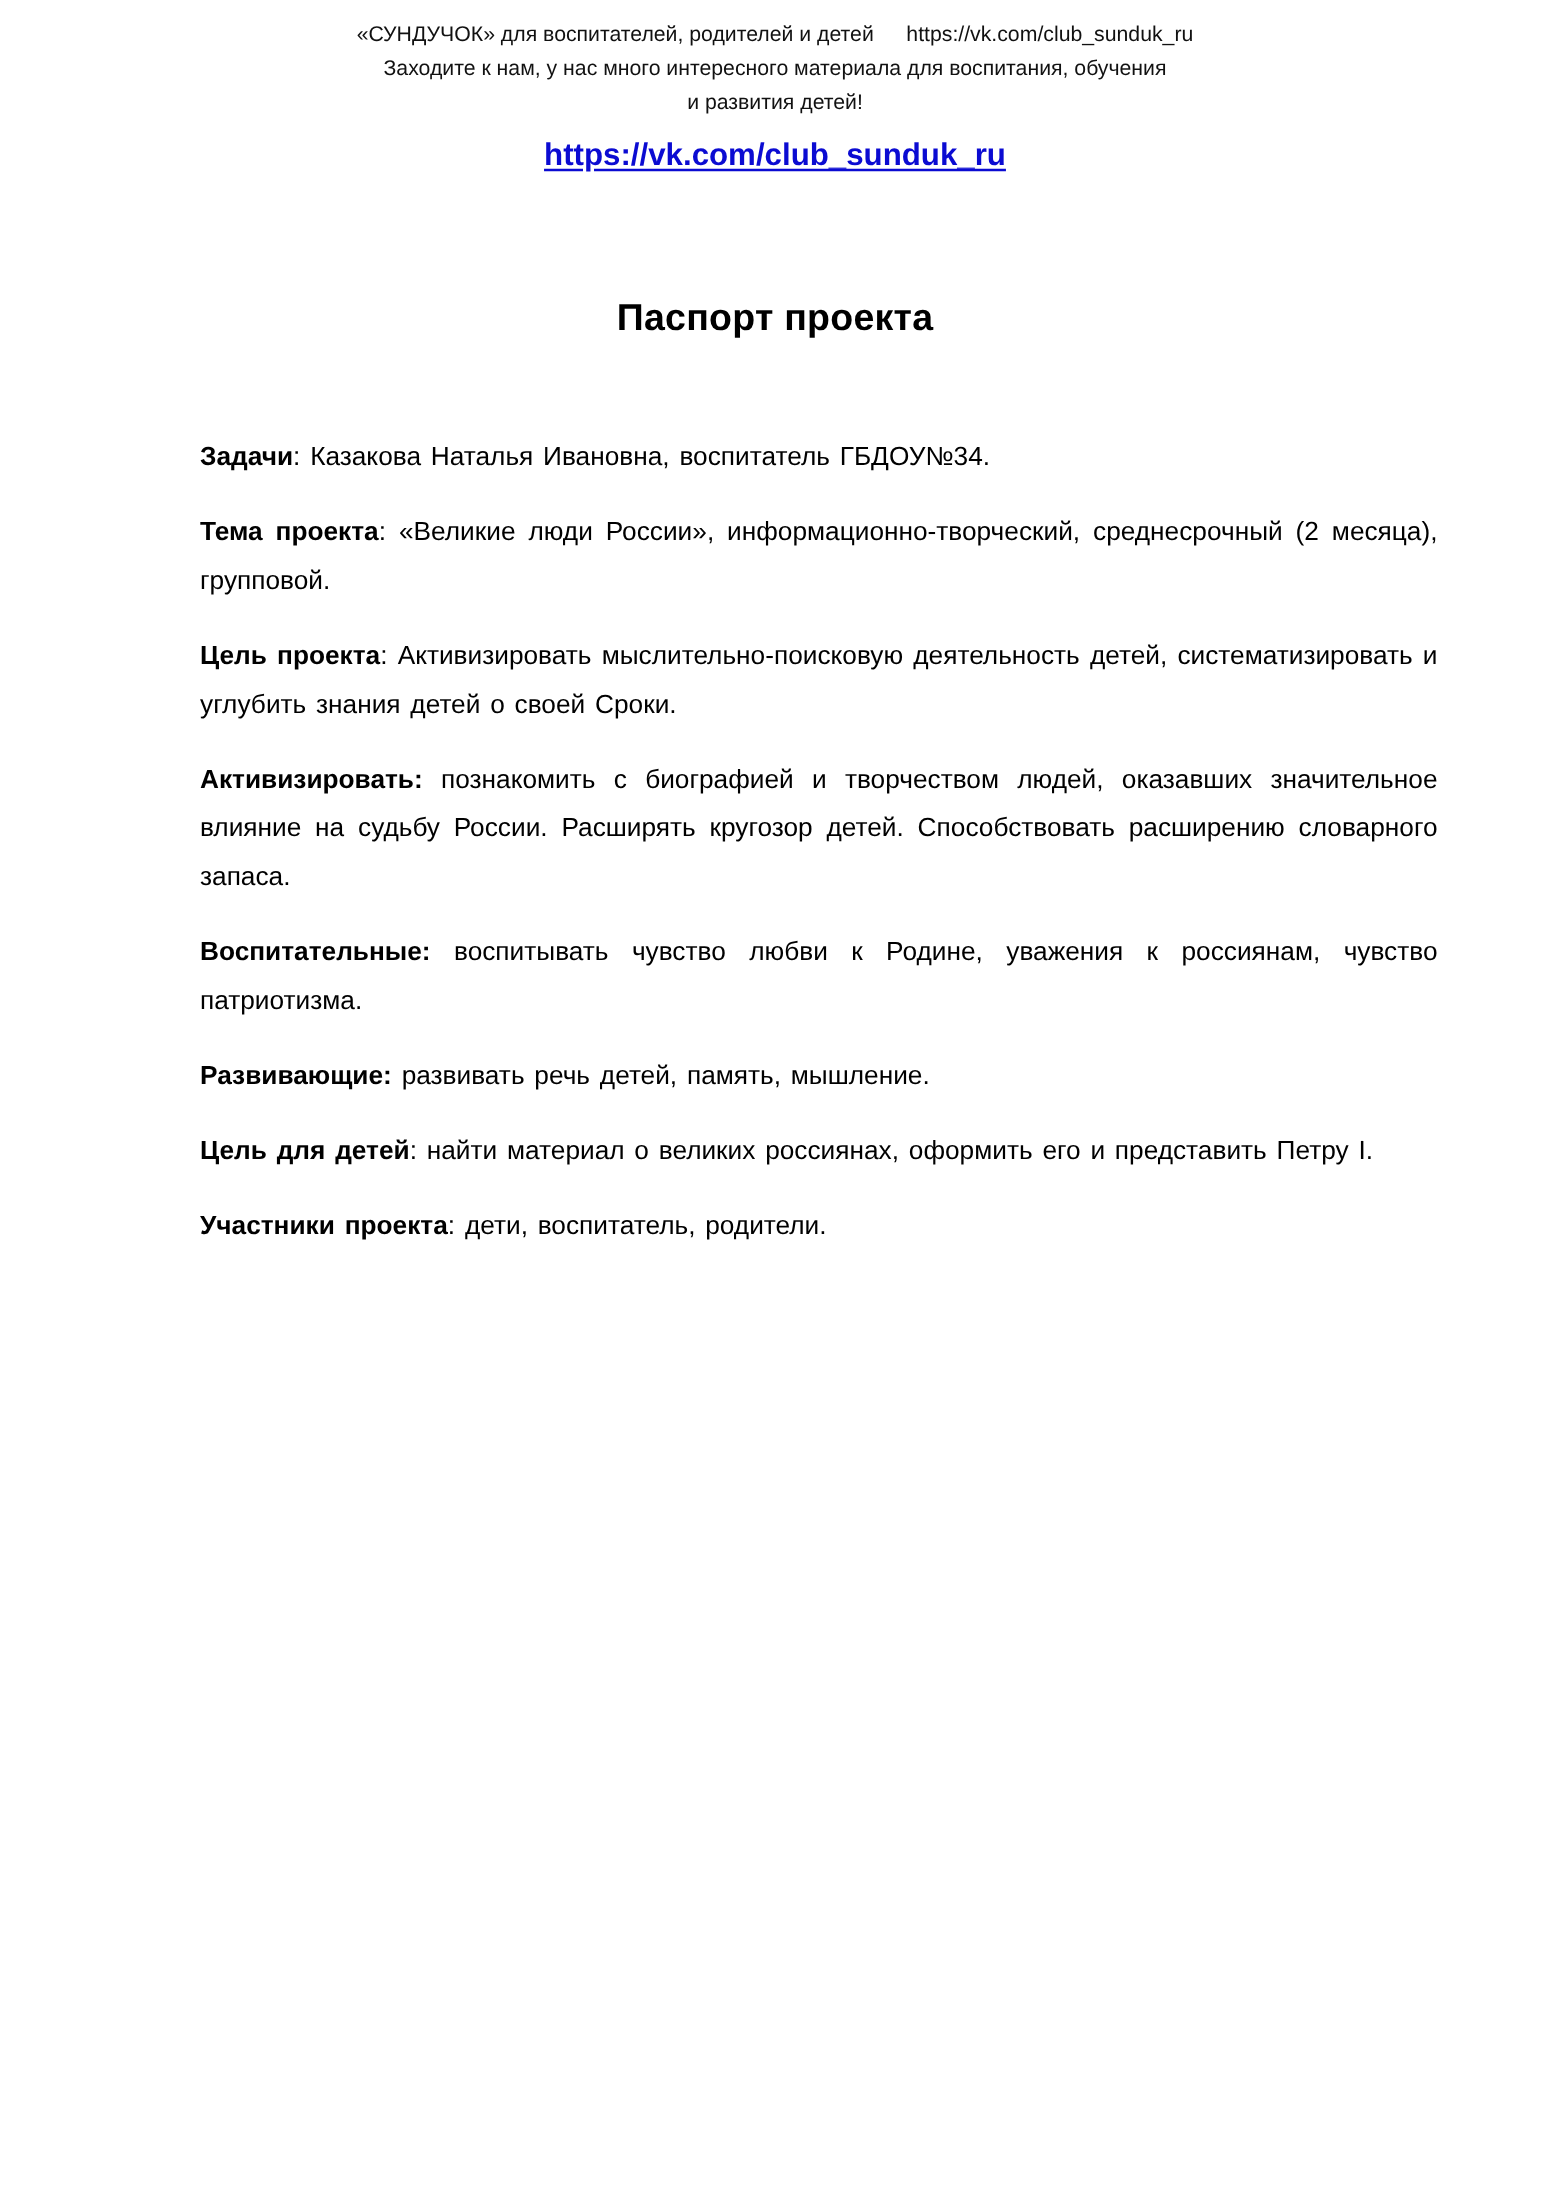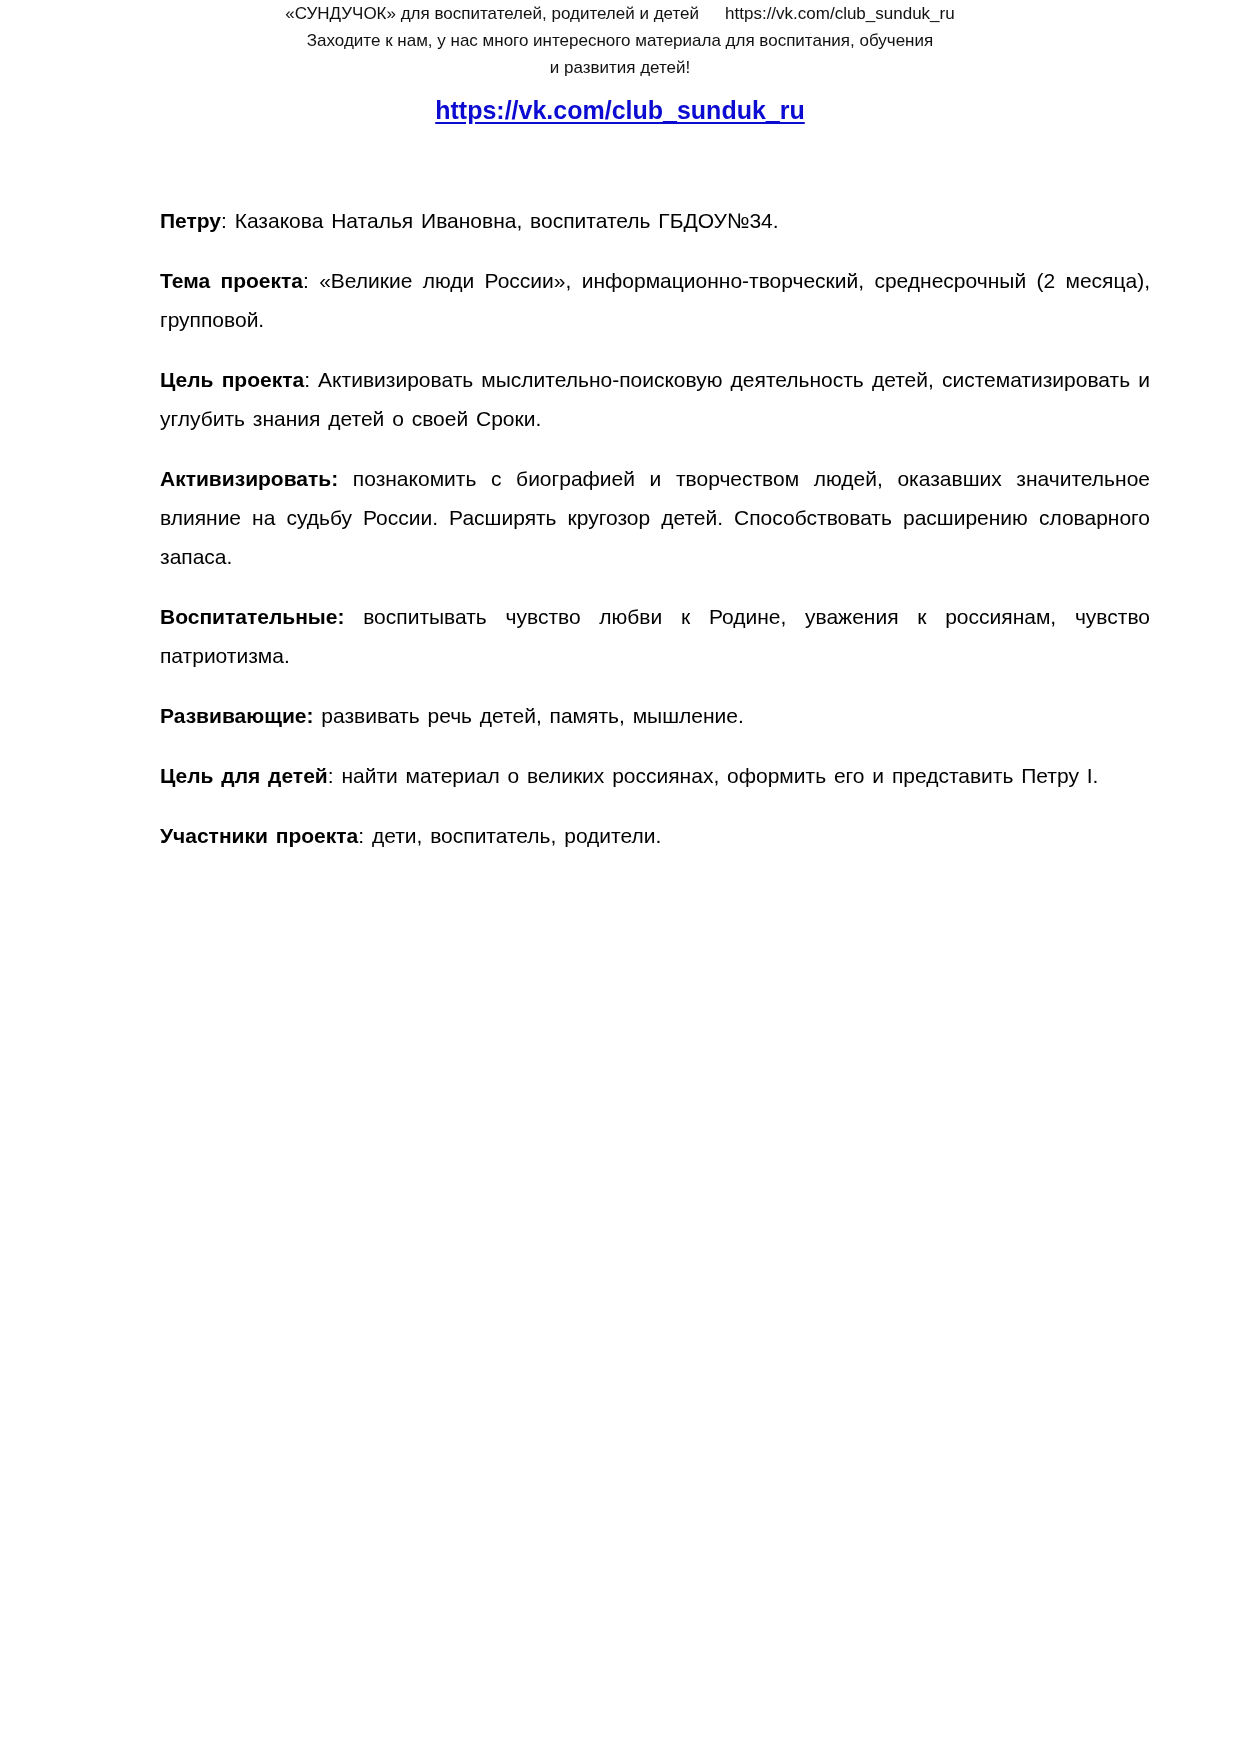--- a/index.html
+++ b/index.html
@@ -14,21 +14,21 @@
     color: #000000;
     position: relative;
     overflow: hidden;
   }
   .page {
     width: 1240px;
     height: 1754px;
     background: #ffffff;
   }
   .doc-header {
-    padding-top: 0;
+    padding-top: 14px;
     text-align: center;
     font-size: 17px;
     line-height: 27px;
     color: #111111;
   }
   .doc-header .hline { white-space: nowrap; }
   .hgap { display: inline-block; width: 26px; }
   .big-link-row {
     text-align: center;
     margin-top: 16px;
@@ -70,24 +70,25 @@
     <div class="hline">
       <span>«СУНДУЧОК» для воспитателей, родителей и детей</span><span class="hgap"></span><span>https://vk.com/club_sunduk_ru</span>
     </div>
     <div class="hline">Заходите к нам, у нас много интересного материала для воспитания, обучения</div>
     <div class="hline">и развития детей!</div>
     <div class="big-link-row">
       <a class="big-link">https://vk.com/club_sunduk_ru</a>
     </div>
   </div>
 
+  <h1 class="title">Паспорт проекта</h1>
 
   <div class="body-text">
 
-    <p class="para"><b>Петру</b><span>: Казакова Наталья Ивановна, воспитатель ГБДОУ№34.</span></p>
+    <p class="para"><b>Задачи</b><span>: Казакова Наталья Ивановна, воспитатель ГБДОУ№34.</span></p>
 
     <p class="para"><b>Тема проекта</b><span>: «Великие люди России», информационно-творческий, среднесрочный (2 месяца), групповой.</span></p>
 
     <p class="para"><b>Цель проекта</b><span>: Активизировать мыслительно-поисковую деятельность детей, систематизировать и углубить знания детей о своей Сроки.</span></p>
 
 
     <p class="para"><b>Активизировать:</b><span> познакомить с биографией и творчеством людей, оказавших значительное влияние на судьбу России. Расширять кругозор детей. Способствовать расширению словарного запаса.</span></p>
 
     <p class="para"><b>Воспитательные:</b><span> воспитывать чувство любви к Родине, уважения к россиянам, чувство патриотизма.</span></p>
 

